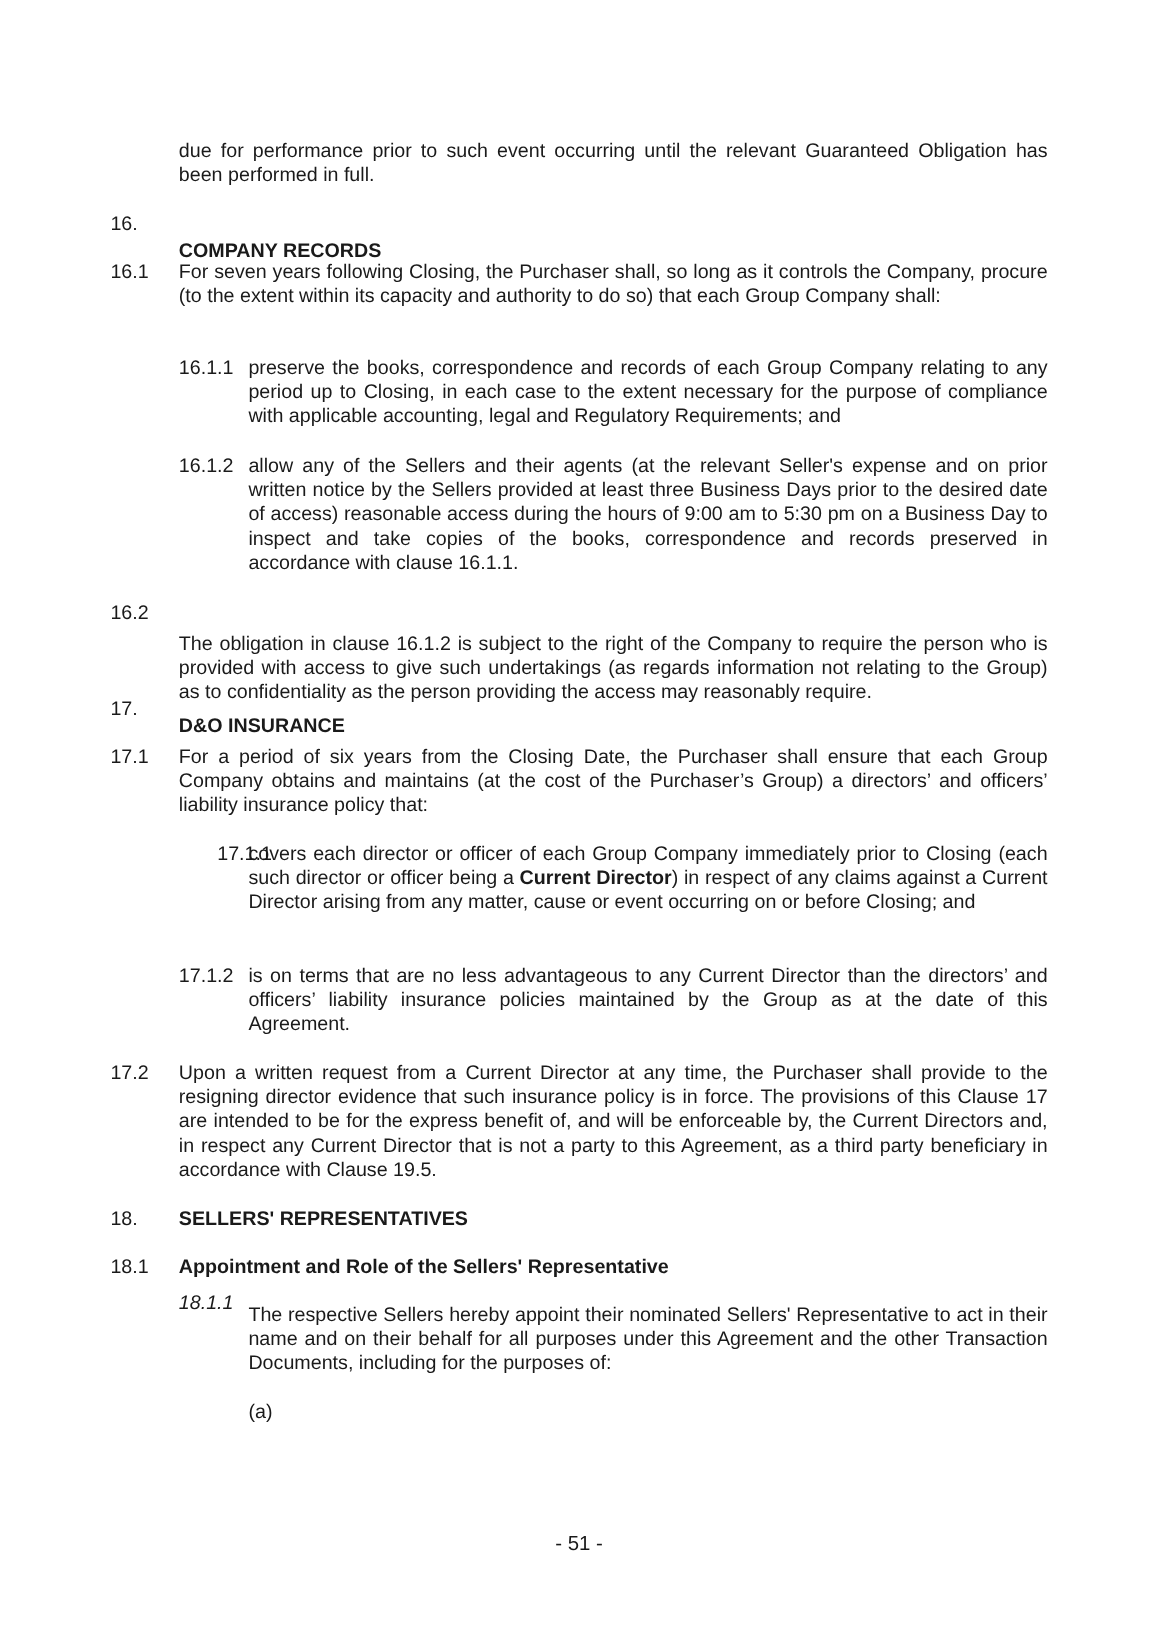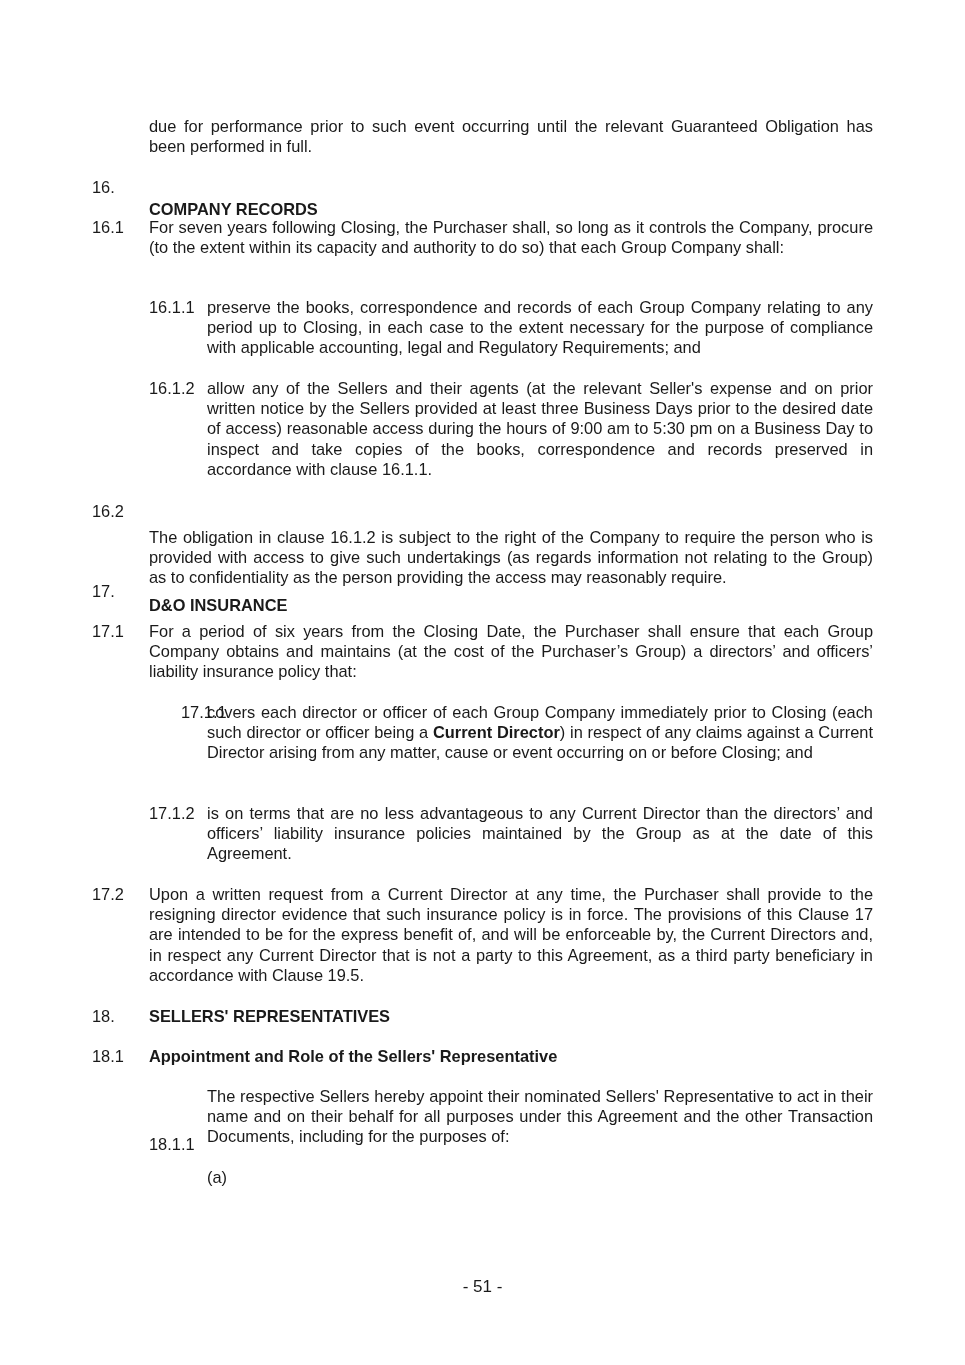--- a/index.html
+++ b/index.html
@@ -53,19 +53,19 @@
 
   <div class="num num-l1" style="top:884px;">17.2</div>
   <div class="p body-l1" style="top:884px;">Upon a written request from a Current Director at any time, the Purchaser shall provide to the resigning director evidence that such insurance policy is in force. The provisions of this Clause 17 are intended to be for the express benefit of, and will be enforceable by, the Current Directors and, in respect any Current Director that is not a party to this Agreement, as a third party beneficiary in accordance with Clause 19.5.</div>
 
   <div class="num num-l1" style="top:1006px;">18.</div>
   <div class="p body-l1 bold" style="top:1006px;">SELLERS' REPRESENTATIVES</div>
 
   <div class="num num-l1" style="top:1046px;">18.1</div>
   <div class="p body-l1 bold" style="top:1046px;">Appointment and Role of the Sellers' Representative</div>
 
-  <div class="num num-l2" style="top:1134px;">18.1.1</div>
+  <div class="num num-l2" style="top:1076px;font-style:italic;">18.1.1</div>
   <div class="p body-l2" style="top:1086px;">The respective Sellers hereby appoint their nominated Sellers' Representative to act in their name and on their behalf for all purposes under this Agreement and the other Transaction Documents, including for the purposes of:</div>
 
   <div class="num num-l3" style="top:1167px;">(a)</div>
 
   <div class="footer">- 51 -</div>
 </div>
 
 </body></html>

